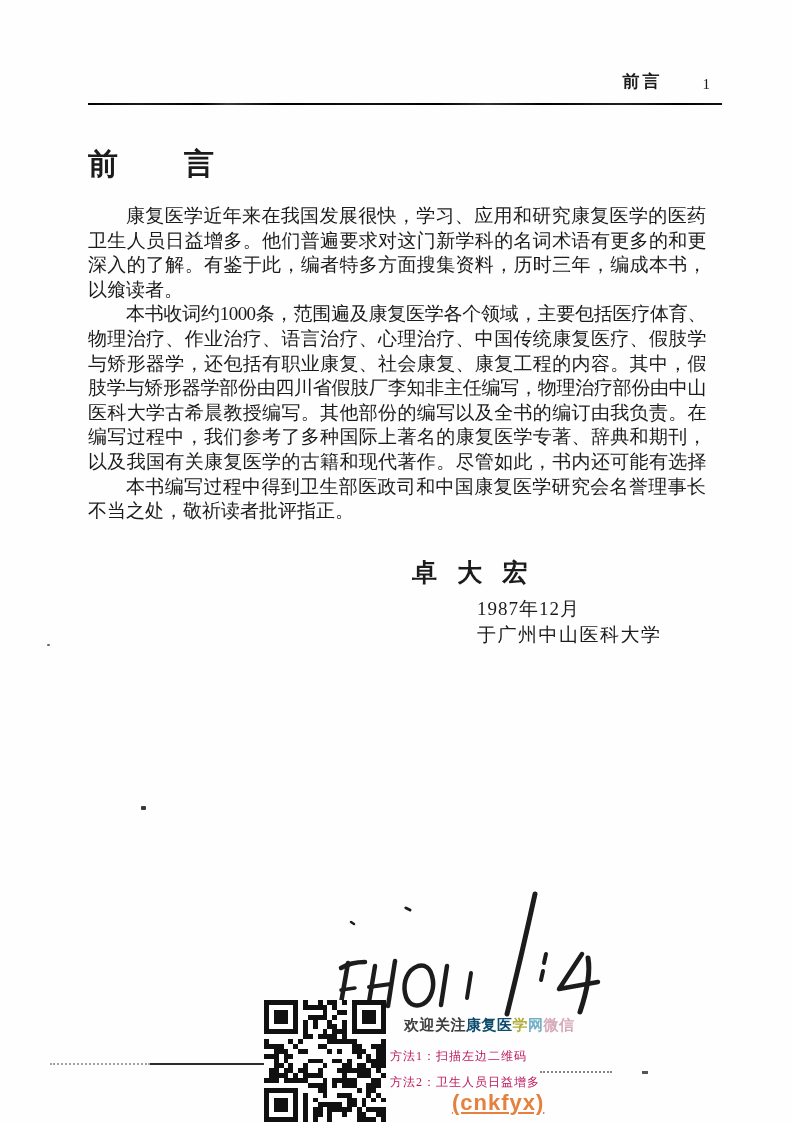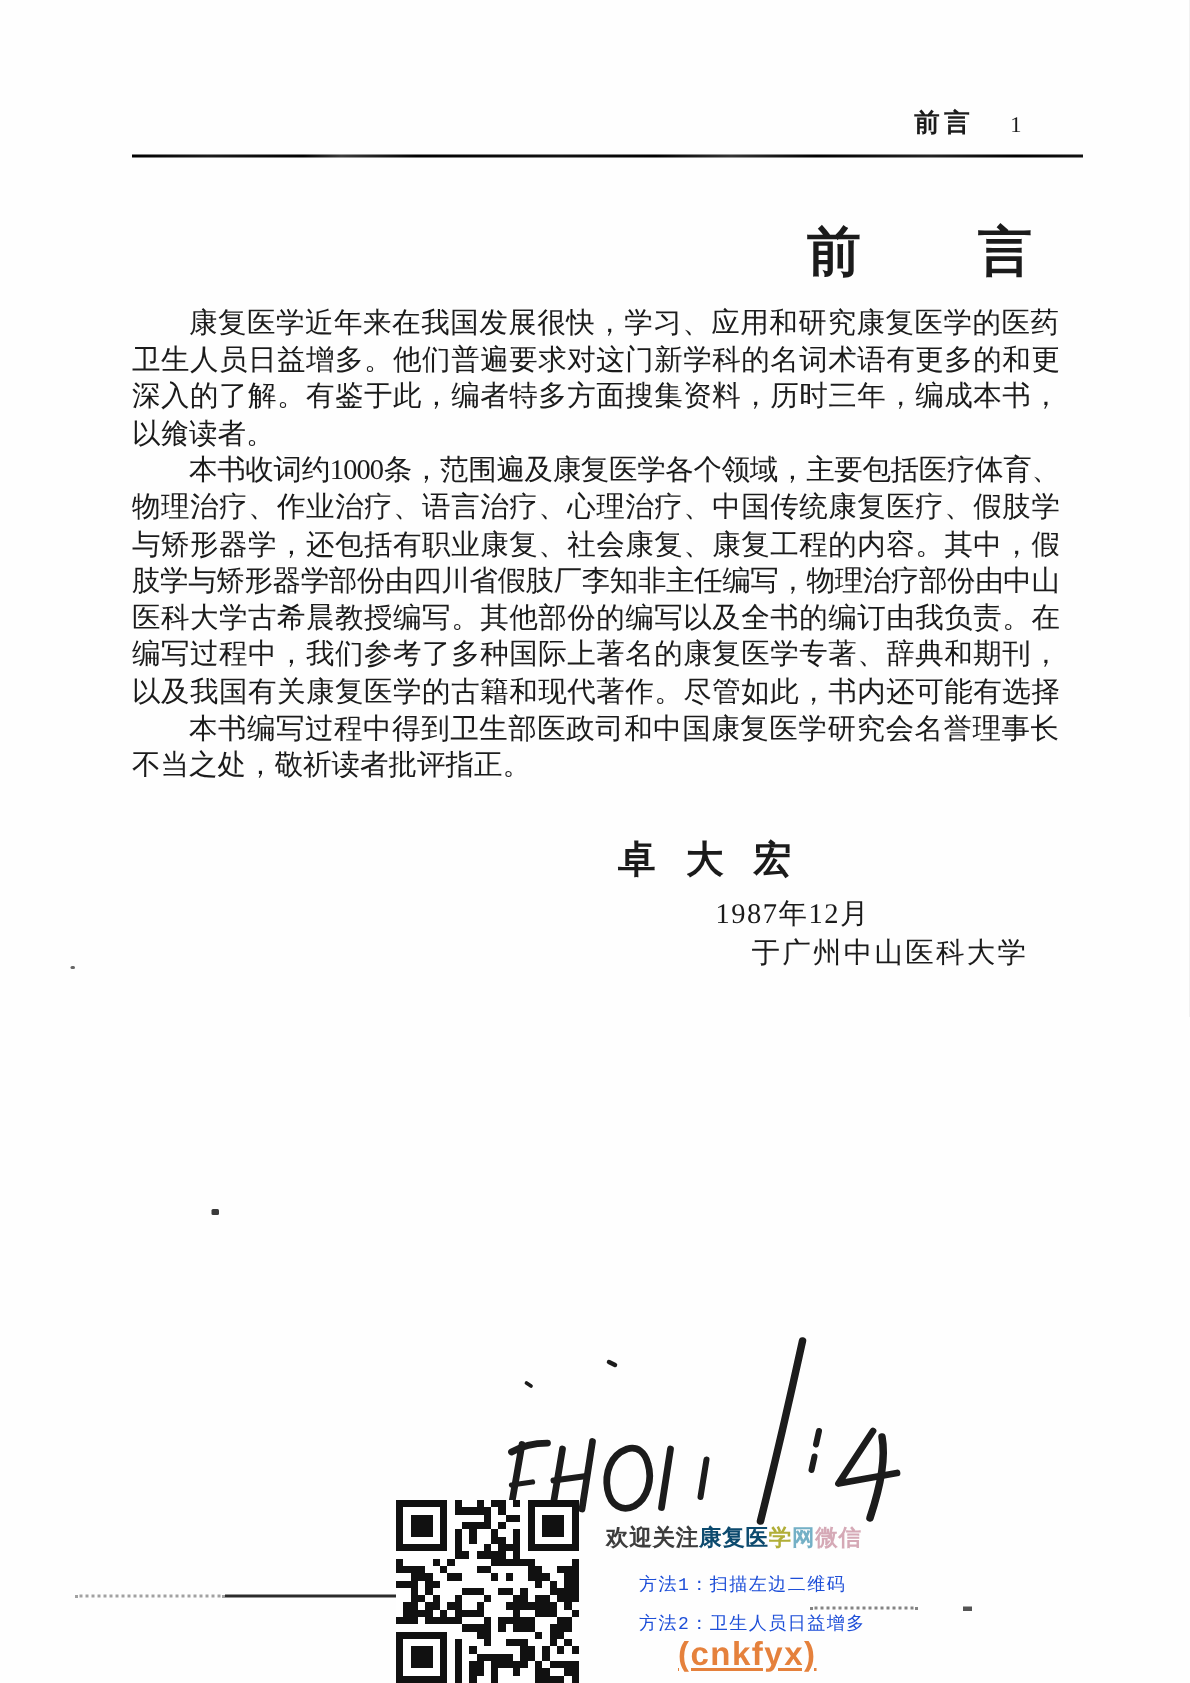--- a/index.html
+++ b/index.html
@@ -7,72 +7,72 @@
     position:relative;
     width:793px;height:1122px;
     margin:0 auto;
     background:#fefefe;
     overflow:hidden;
     font-family:"Liberation Serif","DejaVu Serif",serif;
     color:#1b1b1b;
   }
   
   .running-head{
-    position:absolute;left:75px;top:70px;width:634px;
+    position:absolute;left:104px;top:70px;width:634px;
     display:flex;justify-content:flex-end;align-items:flex-end;
-    gap:24px;padding-right:28px;box-sizing:border-box;
+    gap:40px;padding-right:28px;box-sizing:border-box;
   }
   .running-title{font-size:17px;font-weight:bold;letter-spacing:3px;}
   .page-number{font-size:15px;font-family:"Liberation Serif",serif;}
   .head-rule{
     position:absolute;left:88px;top:103px;width:634px;height:2px;
     background:linear-gradient(90deg,#000 0%,#1a1a1a 8%,#000 18%,#3a3a3a 22%,#000 30%,#111 45%,#000 55%,#333 63%,#000 72%,#222 84%,#000 93%,#111 100%);
   }
   
   .preface-title{
-    position:absolute;left:72px;top:144px;width:618px;
-    text-align:right;font-size:36px;font-weight:bold;letter-spacing:2px;
+    position:absolute;left:88px;top:144px;width:618px;
+    text-align:left;font-size:30px;font-weight:bold;letter-spacing:2px;
   }
   
   .body-block{
     position:absolute;left:88px;top:204px;width:618px;
     font-size:19px;line-height:24.6px;
   }
   .bline{
     height:24.6px;white-space:nowrap;
     text-align:justify;text-align-last:justify;text-justify:inter-character;
     overflow:visible;
   }
   .bline.first{text-indent:2em;}
   .bline.last{text-align:left;text-align-last:left;}
   .bline.tight{letter-spacing:-0.6px;}
   
   .sig-name{position:absolute;left:412px;top:556px;font-size:25px;font-weight:bold;letter-spacing:7px;}
   .sig-date{position:absolute;left:477px;top:596px;font-size:19px;letter-spacing:1px;}
-  .sig-place{position:absolute;left:501px;top:622px;font-size:19px;letter-spacing:1.5px;}
+  .sig-place{position:absolute;left:477px;top:622px;font-size:19px;letter-spacing:1.5px;}
   
   .handwriting{position:absolute;left:295px;top:878px;width:370px;height:150px;}
   
   .speck{position:absolute;background:#3a3a3a;border-radius:1px;}
   .streak-dots-left{position:absolute;left:50px;top:1063px;width:100px;height:0;border-top:2px dotted #8a8a8a;opacity:.8;}
   .streak-solid-left{position:absolute;left:150px;top:1063px;width:114px;height:2px;background:#2c2c2c;}
   .streak-dots-right{position:absolute;left:540px;top:1071px;width:72px;height:0;border-top:2px dotted #6f6f6f;opacity:.85;}
   .streak-dot-far{position:absolute;left:642px;top:1071px;width:6px;height:3px;background:#555;}
   
   .qr-code{position:absolute;left:264px;top:1000px;width:122px;height:122px;}
   .qr-code svg{width:100%;height:100%;shape-rendering:crispEdges;}
   .qr-heading{
     position:absolute;left:404px;top:1016px;
     font-family:"Liberation Sans","DejaVu Sans",sans-serif;
     font-size:15px;font-weight:bold;letter-spacing:.5px;white-space:nowrap;
   }
   .qr-method{
-    position:absolute;left:426px;
-    font-family:Liberation Mono, monospace;
-    font-size:12px;color:#1d4ed8;letter-spacing:1px;white-space:nowrap;
+    position:absolute;left:390px;
+    font-family:Liberation Serif, serif;
+    font-size:12px;color:#be185d;letter-spacing:1px;white-space:nowrap;
   }
   .qr-method.m1{top:1048px;}
   .qr-method.m2{top:1074px;}
   .qr-account{
     position:absolute;left:452px;top:1090px;
     font-family:"Liberation Sans","DejaVu Sans",sans-serif;
     font-size:22px;font-weight:bold;letter-spacing:1px;text-decoration:underline;
   }
 </style>
 </head>

